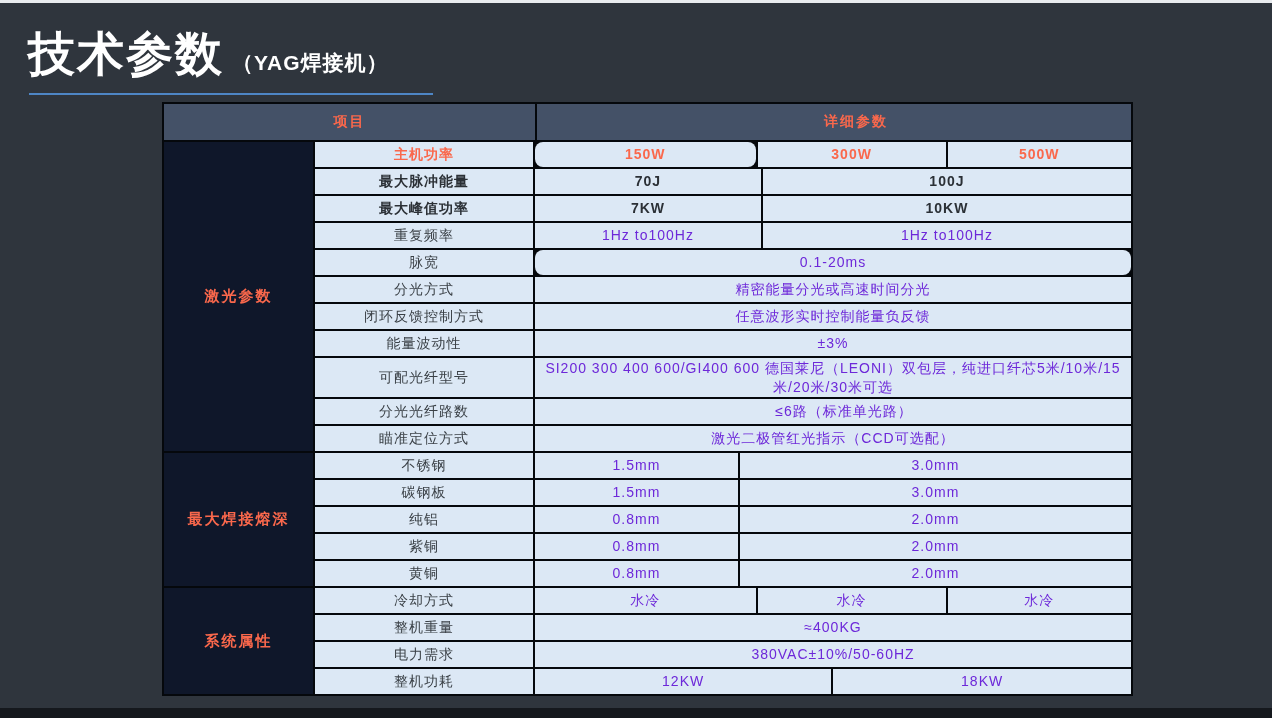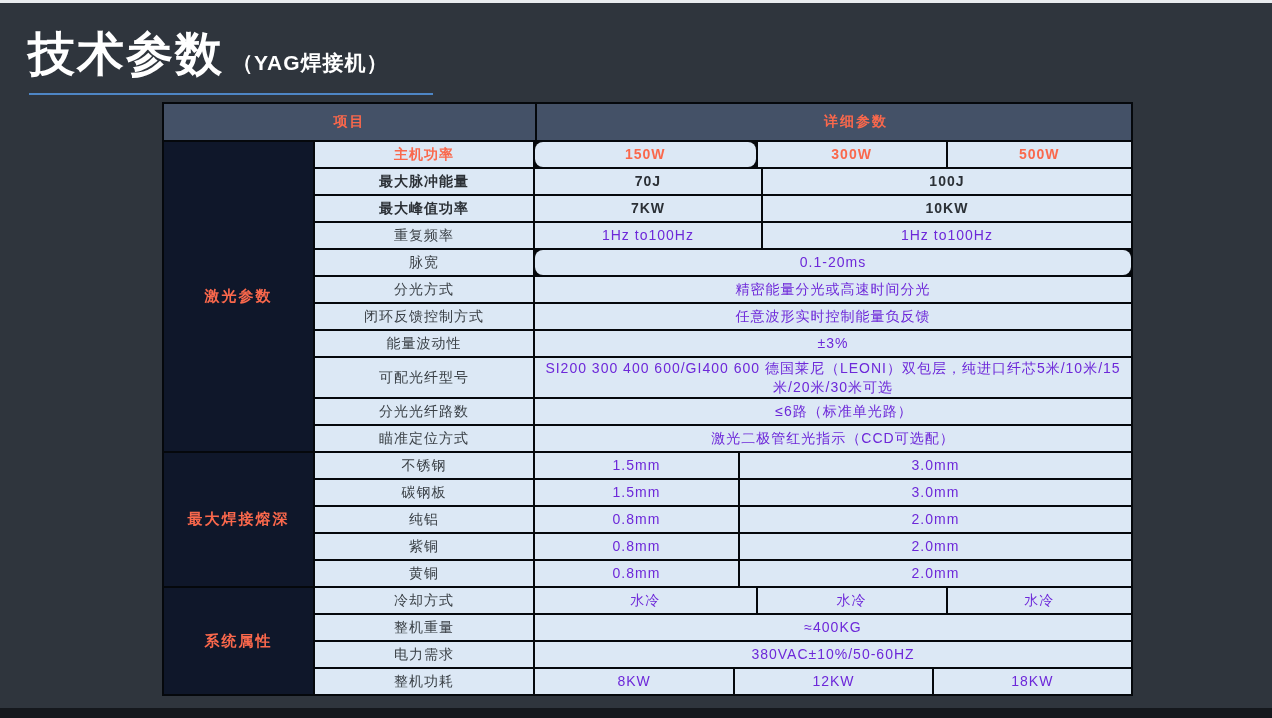--- a/index.html
+++ b/index.html
@@ -172,21 +172,20 @@
           <div class="row">
             <div class="pcell">整机重量</div>
             <div class="vcell" style="flex: 597 1 0px;">≈400KG</div>
           </div>
           <div class="row">
             <div class="pcell">电力需求</div>
             <div class="vcell" style="flex: 597 1 0px;">380VAC±10%/50-60HZ</div>
           </div>
           <div class="row">
             <div class="pcell">整机功耗</div>
-            <div class="vcell" style="flex: 200 1 0px;">8KW</div>
             <div class="vcell" style="flex: 198 1 0px;">12KW</div>
             <div class="vcell" style="flex: 199 1 0px;">18KW</div>
           </div>
         </div>
       </div>
     </div>
 </div>
 
 <div class="bottom-strip"></div>
 

